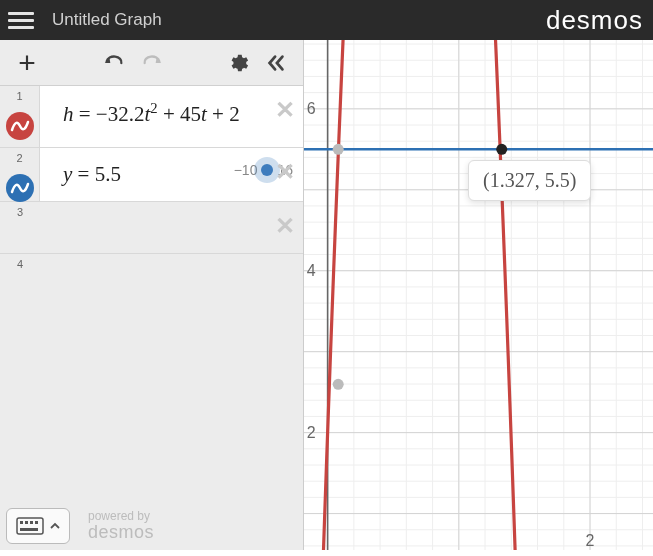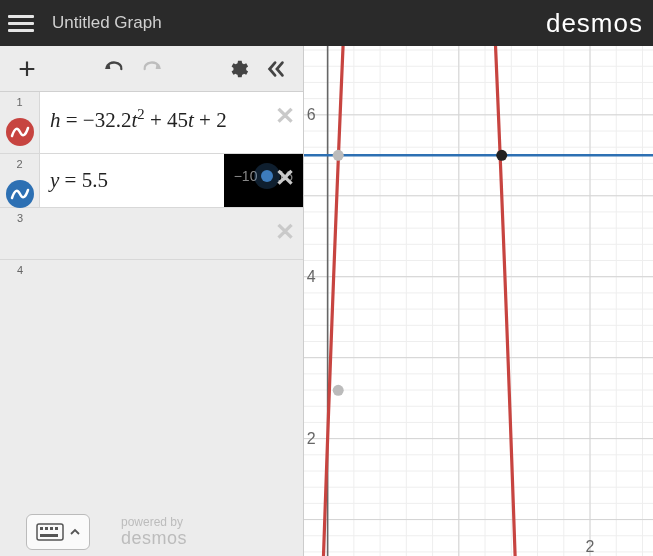--- a/index.html
+++ b/index.html
@@ -5,21 +5,21 @@
   * { box-sizing: border-box; margin: 0; padding: 0; }
   body {
     font-family: -apple-system, BlinkMacSystemFont, "Segoe UI", Arial, sans-serif;
     width: 653px;
     height: 556px;
     overflow: hidden;
     background: #fff;
   }
   
   .header {
-    height: 46px;
+    height: 40px;
     background: #2a2a2a;
     display: flex;
     align-items: center;
     padding: 0 10px 0 8px;
     color: #eee;
     position: relative;
   }
   .hamburger {
     width: 26px; height: 26px;
     display: flex; flex-direction: column; justify-content: center;
@@ -82,21 +82,21 @@
   .gutter .badge {
     position: absolute;
     top: 26px; left: 6px;
     width: 28px; height: 28px;
     border-radius: 50%;
     display: flex; align-items: center; justify-content: center;
   }
   .expr-body {
     flex: 1;
     background: #fff;
-    padding: 14px 10px 10px 10px;
+    padding: 14px 10px 10px 23px;
     font-family: "Times New Roman", serif;
     font-size: 21px;
     font-style: italic;
     color: #222;
     overflow: hidden;
     position: relative;
   }
   .expr-body .upright { font-style: normal; }
   .expr-body sup { font-size: 0.7em; vertical-align: super; font-style: normal;}
   .close-x {
@@ -106,21 +106,21 @@
     cursor: pointer;
     font-family: Arial, sans-serif;
   }
   .row-empty .expr-body { background: #ececec; }
   .row-empty .gutter { border-right: none; }
   .row4 { border-bottom: none; }
   .row4 .expr-body { min-height: 26px; padding:4px; }
   .row4 .gutter { padding-top:4px; }
   
   .slider-box {
-    background: #000000;
+    background: #ffffff;
     padding: 2px 10px 12px 10px;
     display: flex; align-items: center; gap: 10px;
     color: #888; font-size: 14px;
   }
   .slider-track {
     flex: 1; height: 4px; background: #e3e3e3; border-radius: 2px;
     position: relative;
   }
   .slider-thumb-halo {
     position: absolute; top: 50%; transform: translate(-50%, -50%);
@@ -128,22 +128,22 @@
     background: rgba(61,124,189,0.25);
   }
   .slider-thumb {
     position: absolute; top: 50%; transform: translate(-50%, -50%);
     width: 12px; height: 12px; border-radius: 50%;
     background: #3d7cbd;
   }
   
   .footer {
     position: absolute;
-    bottom: 6px; left: 26px;
-    display: flex; align-items: center; gap: 31px;
+    bottom: 6px; left: 6px;
+    display: flex; align-items: center; gap: 18px;
   }
   .kbd-btn {
     width: 64px; height: 36px;
     border: 1px solid #bbb; border-radius: 6px;
     background: #fafafa;
     display: flex; align-items: center; justify-content: center;
     gap: 6px; cursor: pointer;
     color:#555;
   }
   .pwr { color: #bcbcbc; font-size: 12px; line-height: 1.1; }
@@ -347,15 +347,16 @@
         <line x1="0" y1="109.28571428571422" x2="349" y2="109.28571428571422" stroke="#2d70b3" stroke-width="2.5"></line>
         <path d="M0 1132.7893333333332 L1.7450000000000006 1072.3197065999998 L3.490000000000001 1012.7722663999999 L5.2349999999999985 954.1470127333333 L6.979999999999999 896.4439456 L8.725 839.663065 L10.47 783.8043709333333 L12.214999999999998 728.8678633999999 L13.96 674.8535423999999 L15.705 621.7614079333333 L17.45 569.59146 L19.195 518.3436985999999 L20.94 468.01812373333325 L22.685000000000002 418.6147354 L24.429999999999996 370.13353359999996 L26.175000000000004 322.5745183333332 L27.92 275.93768959999994 L29.664999999999996 230.22304739999993 L31.41 185.43059173333324 L33.15500000000001 141.56032259999984 L34.9 98.61223999999999 L36.644999999999996 56.58634393333335 L38.39 15.482634399999881 L40.135000000000005 -24.69888860000026 L41.88 -63.95822506666684 L43.625 -102.29537499999992 L45.370000000000005 -139.71033839999996 L47.115 -176.2031152666667 L48.85999999999999 -211.77370559999997 L50.605 -246.42210939999995 L52.35000000000001 -280.1483266666668 L54.095 -312.9523574000001 L55.84 -344.83420160000014 L57.585 -375.7938592666666 L59.32999999999999 -405.83133039999996 L61.074999999999996 -434.94661500000007 L62.82 -463.13971306666656 L64.56499999999998 -490.4106245999999 L66.31000000000002 -516.7593496000002 L68.055 -542.1858880666668 L69.8 -566.6902399999999 L71.545 -590.2724054 L73.28999999999999 -612.9323842666663 L75.03500000000001 -634.6701766000001 L76.78 -655.4857823999998 L78.525 -675.3792016666669 L80.27000000000001 -694.3504344 L82.015 -712.3994806000001 L83.76 -729.5263402666667 L85.505 -745.7310133999999 L87.25 -761.0135000000002 L88.995 -775.3738000666665 L90.74000000000001 -788.8119136 L92.485 -801.3278406000002 L94.22999999999999 -812.9215810666667 L95.97500000000001 -823.5931350000001 L97.71999999999998 -833.3425023999998 L99.46499999999999 -842.1696832666667 L101.20999999999998 -850.0746775999999 L102.955 -857.0574853999999 L104.7 -863.1181066666666 L106.44500000000002 -868.2565413999998 L108.19 -872.4727895999999 L109.935 -875.7668512666662 L111.67999999999998 -878.1387264 L113.425 -879.5884149999999 L115.16999999999999 -880.1159170666665 L116.91499999999999 -879.7212325999999 L118.65999999999997 -878.4043616000001 L120.40499999999999 -876.1653040666665 L122.14999999999999 -873.0040599999998 L123.89499999999997 -868.9206293999996 L125.64 -863.9150122666665 L127.38499999999998 -857.9872086000003 L129.12999999999997 -851.1372183999997 L130.875 -843.3650416666665 L132.62000000000003 -834.6706783999998 L134.365 -825.0541285999998 L136.11 -814.5153922666661 L137.855 -803.0544693999996 L139.6 -790.6713599999998 L141.345 -777.3660640666662 L143.09 -763.1385815999997 L144.835 -747.9889125999996 L146.57999999999998 -731.9170570666663 L148.325 -714.9230149999999 L150.07000000000002 -697.0067863999993 L151.815 -678.1683712666666 L153.56 -658.407769599999 L155.30499999999998 -637.7249813999993 L157.05 -616.1200066666665 L158.795 -593.5928454 L160.54000000000002 -570.1434975999989 L162.285 -545.7719632666654 L164.03 -520.4782423999991 L165.775 -494.26233499999967 L167.52 -467.12424106666583 L169.26500000000001 -439.0639605999994 L171.01 -410.08149359999913 L172.75500000000002 -380.1768400666657 L174.5 -349.34999999999945 L176.245 -317.600973399999 L177.99 -284.9297602666659 L179.735 -251.33636059999958 L181.48000000000002 -216.82077439999944 L183.225 -181.38300166666613 L184.97 -145.02304239999887 L186.715 -107.74089659999925 L188.46 -69.53656426666623 L190.20499999999998 -30.41004539999949 L191.95000000000002 9.638660000001096 L193.69499999999996 50.60955193333376 L195.43999999999997 92.50263040000078 L197.18500000000003 135.3178954000004 L198.92999999999998 179.05534693333328 L200.67499999999998 223.7149850000011 L202.42 269.2968096000004 L204.165 315.8008207333346 L205.91 363.22701840000036 L207.655 411.57540260000053 L209.40000000000003 460.84597333333494 L211.14499999999998 511.0387306000015 L212.89000000000004 562.1536744000018 L214.635 614.1908047333347 L216.38 667.1501216000015 L218.125 721.031625000001 L219.87 775.8353149333352 L221.615 831.561191400001 L223.36 888.2092544000019 L225.10500000000002 945.7795039333353 L226.85 1004.2719400000002 L228.595 1063.6865626000013 L230.34 1124.023371733335 L232.085 1185.2823674000024 L233.82999999999998 1247.4635496000012 L235.57500000000002 1310.5669183333353 L237.31999999999996 1374.5924736000004 L239.06499999999997 1439.5402154000008 L240.81000000000003 1505.4101437333359 L242.55499999999998 1572.2022586000014 L244.29999999999998 1639.916560000001 L246.045 1708.553047933334 L247.79 1778.111722400001 L249.535 1848.5925834000006 L251.28 1919.9956309333352 L253.02500000000003 1992.3208650000036 L254.76999999999998 2065.568285600001 L256.51500000000004 2139.7378927333357 L258.25999999999993 2214.8296864000004 L260.005 2290.8436666000034 L261.75 2367.779833333335 L263.495 2445.638186600002 L265.24000000000007 2524.4187264000025 L266.98499999999996 2604.121452733333 L268.73 2684.7463656000023 L270.475 2766.2934650000025 L272.22 2848.762750933337 L273.965 2932.1542234000003 L275.71 3016.467882400001 L277.455 3101.703727933334 L279.2 3187.8617600000025 L280.945 3274.941978600002 L282.69 3362.944383733337 L284.435 3451.8689754000056 L286.18 3541.7157536000022 L287.925 3632.4847183333322 L289.67 3724.1758696000015 L291.415 3816.7892074 L293.15999999999997 3910.324731733333 L294.905 4004.782442600002 L296.65 4100.162340000001 L298.395 4196.464423933336 L300.14000000000004 4293.688694400002 L301.88499999999993 4391.8351514000005 L303.63 4490.903794933335 L305.375 4590.894624999999 L307.12 4691.807641600001 L308.86500000000007 4793.642844733336 L310.60999999999996 4896.400234399999 L312.355 5000.079810599999 L314.1 5104.681573333335 L315.845 5210.205522600002 L317.59 5316.651658399999 L319.335 5424.019980733334 L321.08000000000004 5532.310489600001 L322.825 5641.523185000001 L324.57 5751.658066933336 L326.315 5862.715135399999 L328.06 5974.6943904000045 L329.805 6087.595831933332 L331.55 6201.419460000001 L333.295 6316.1652746000045 L335.04 6431.833275733336 L336.78499999999997 6548.4234633999995 L338.53000000000003 6665.935837600004 L340.275 6784.370398333334 L342.02 6903.727145600001 L343.76499999999993 7024.006079399998 L345.51000000000005 7145.207199733338 L347.255 7267.330506600001 L349 7390.376000000002 " fill="none" stroke="#c74440" stroke-width="3.2"></path>
         <text x="11.616541353383457" y="73.8095238095238" text-anchor="end" fill="#666" font-size="16" font-family="Arial">6</text>
         <text x="11.616541353383457" y="235.71428571428567" text-anchor="end" fill="#666" font-size="16" font-family="Arial">4</text>
         <text x="11.616541353383457" y="397.6190476190476" text-anchor="end" fill="#666" font-size="16" font-family="Arial">2</text>
         <text x="286.02255639097746" y="506" text-anchor="middle" fill="#666" font-size="16" font-family="Arial">2</text>
         <circle cx="34.21774436090225" cy="109.28571428571422" r="5.5" fill="#bbbbbb"></circle>
         <circle cx="34.21774436090225" cy="344.29047619047617" r="5.5" fill="#bbbbbb"></circle>
         <circle cx="197.72293233082704" cy="109.28571428571422" r="5.5" fill="#222222"></circle>
       </svg>
+    <div class="tooltip">(1.327, 5.5)</div>
   </div>
 
 </div>
 
 </body></html>

